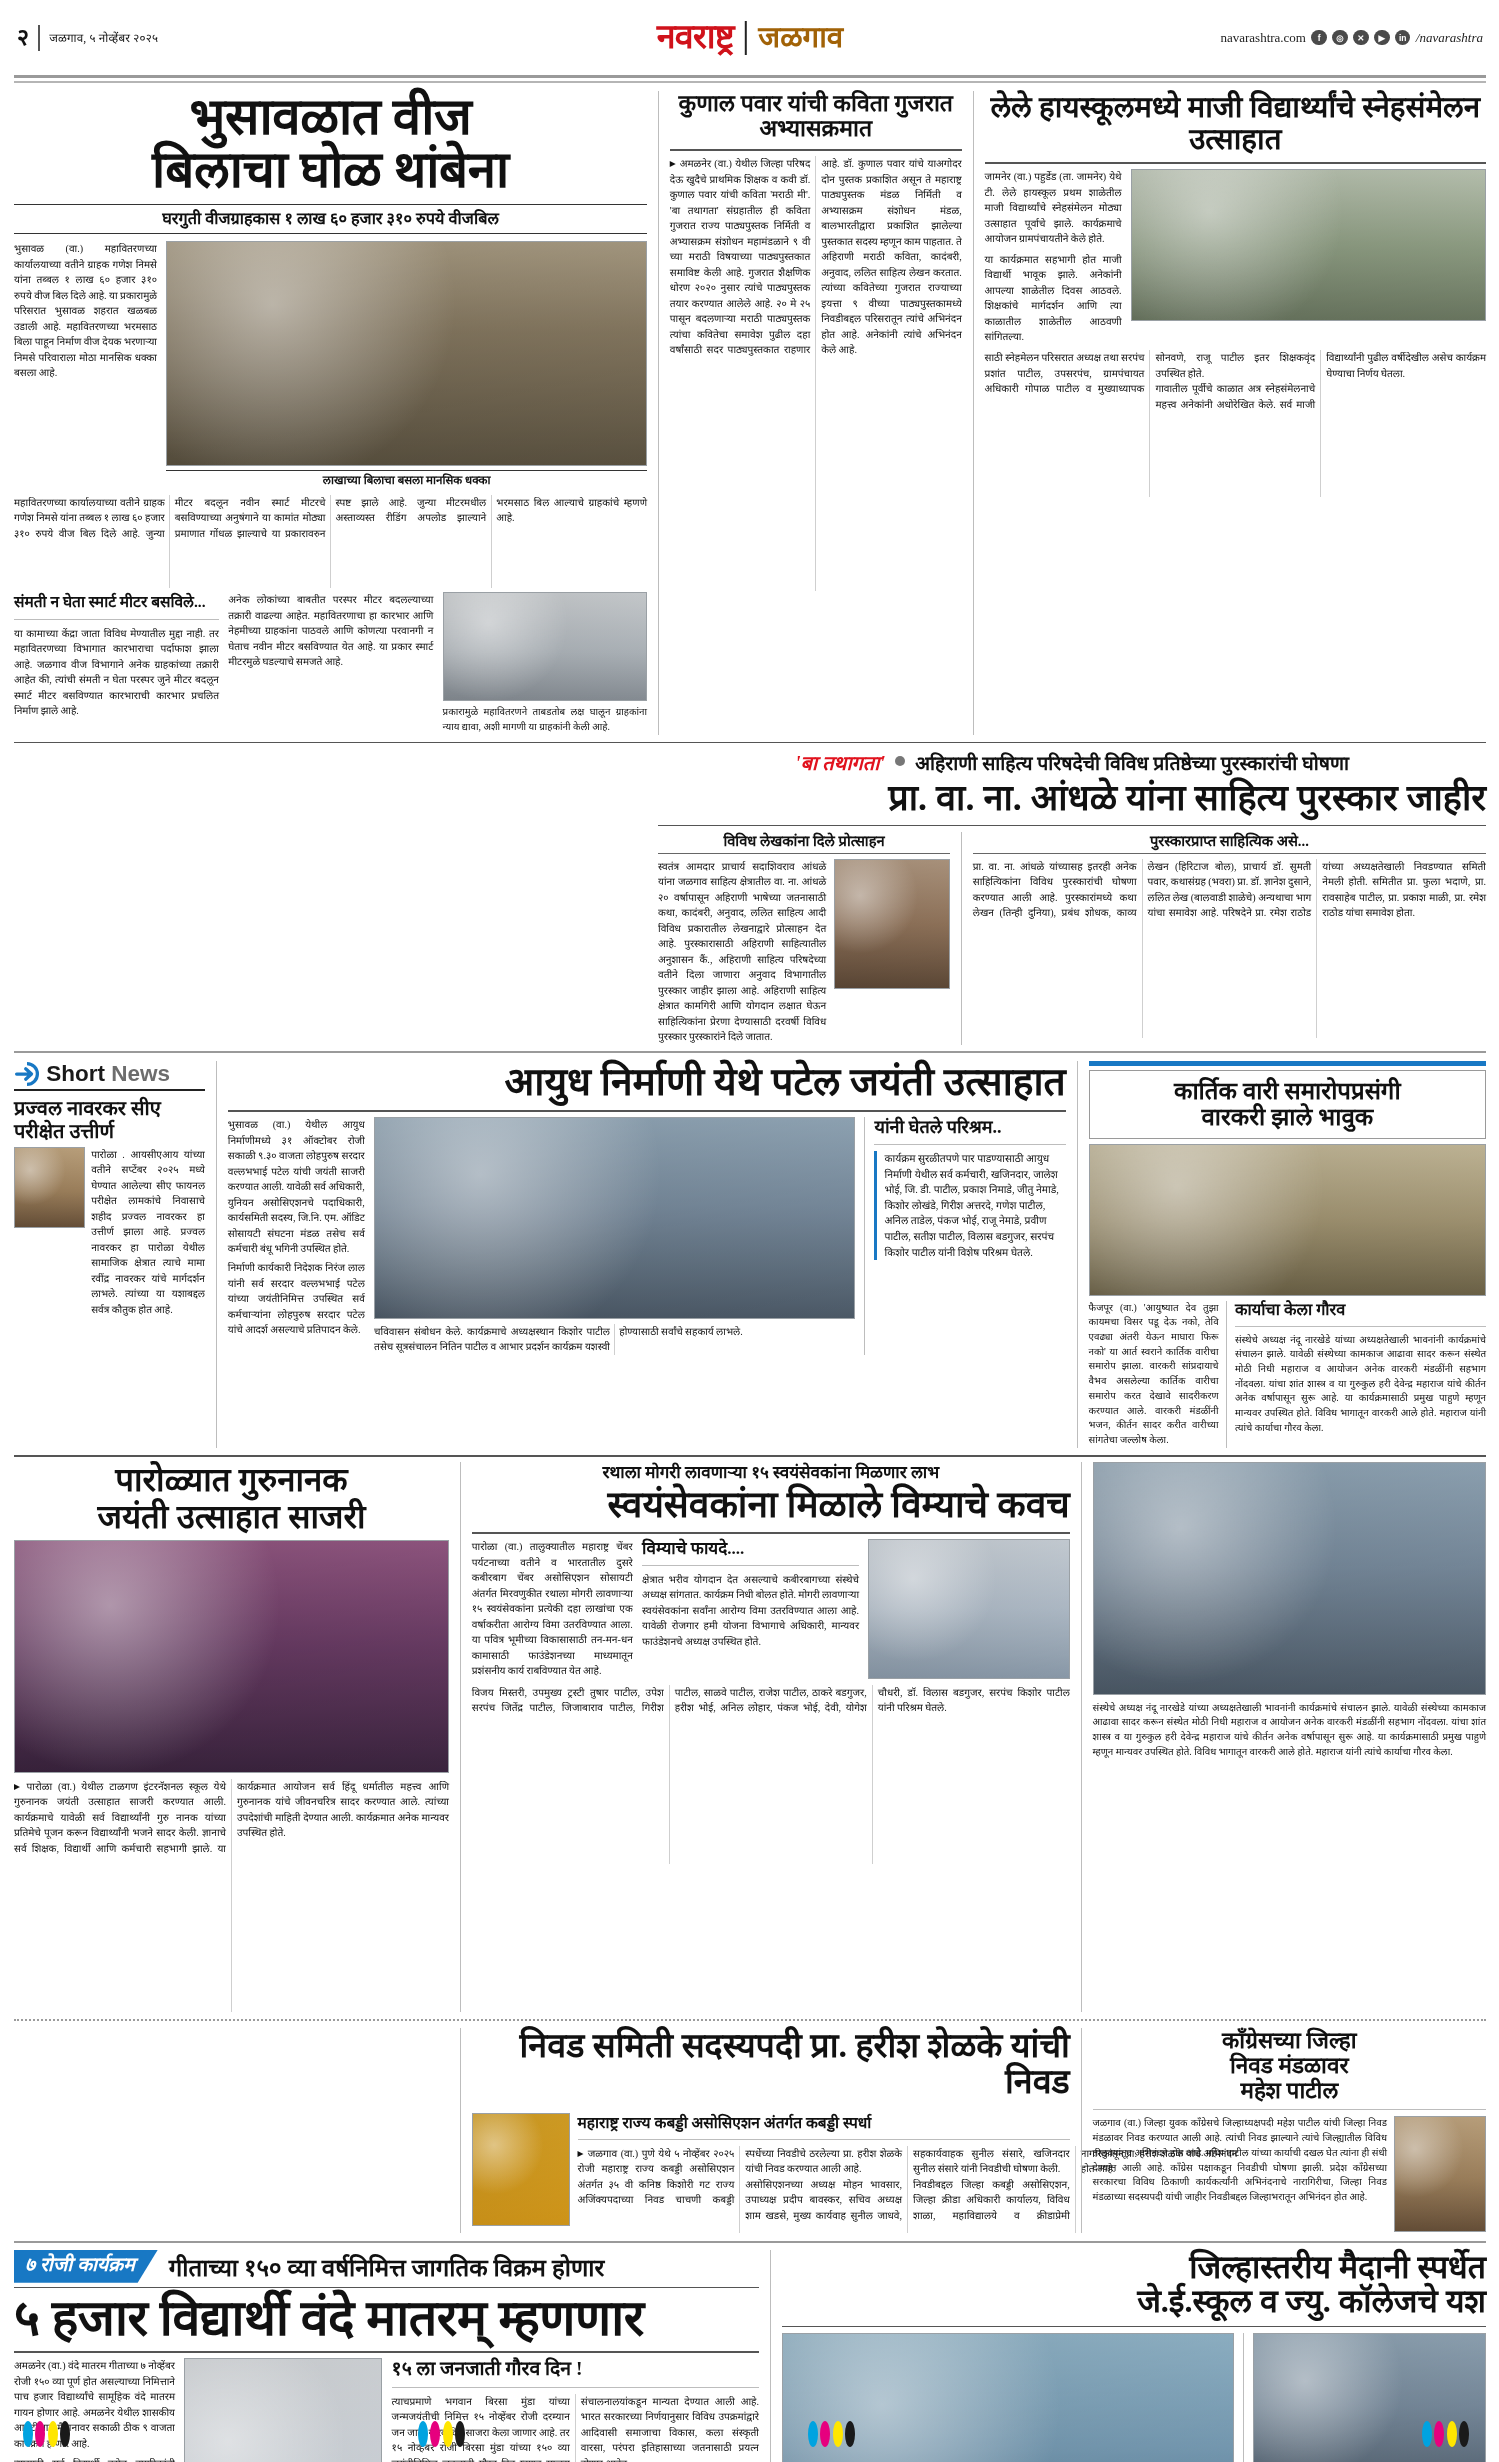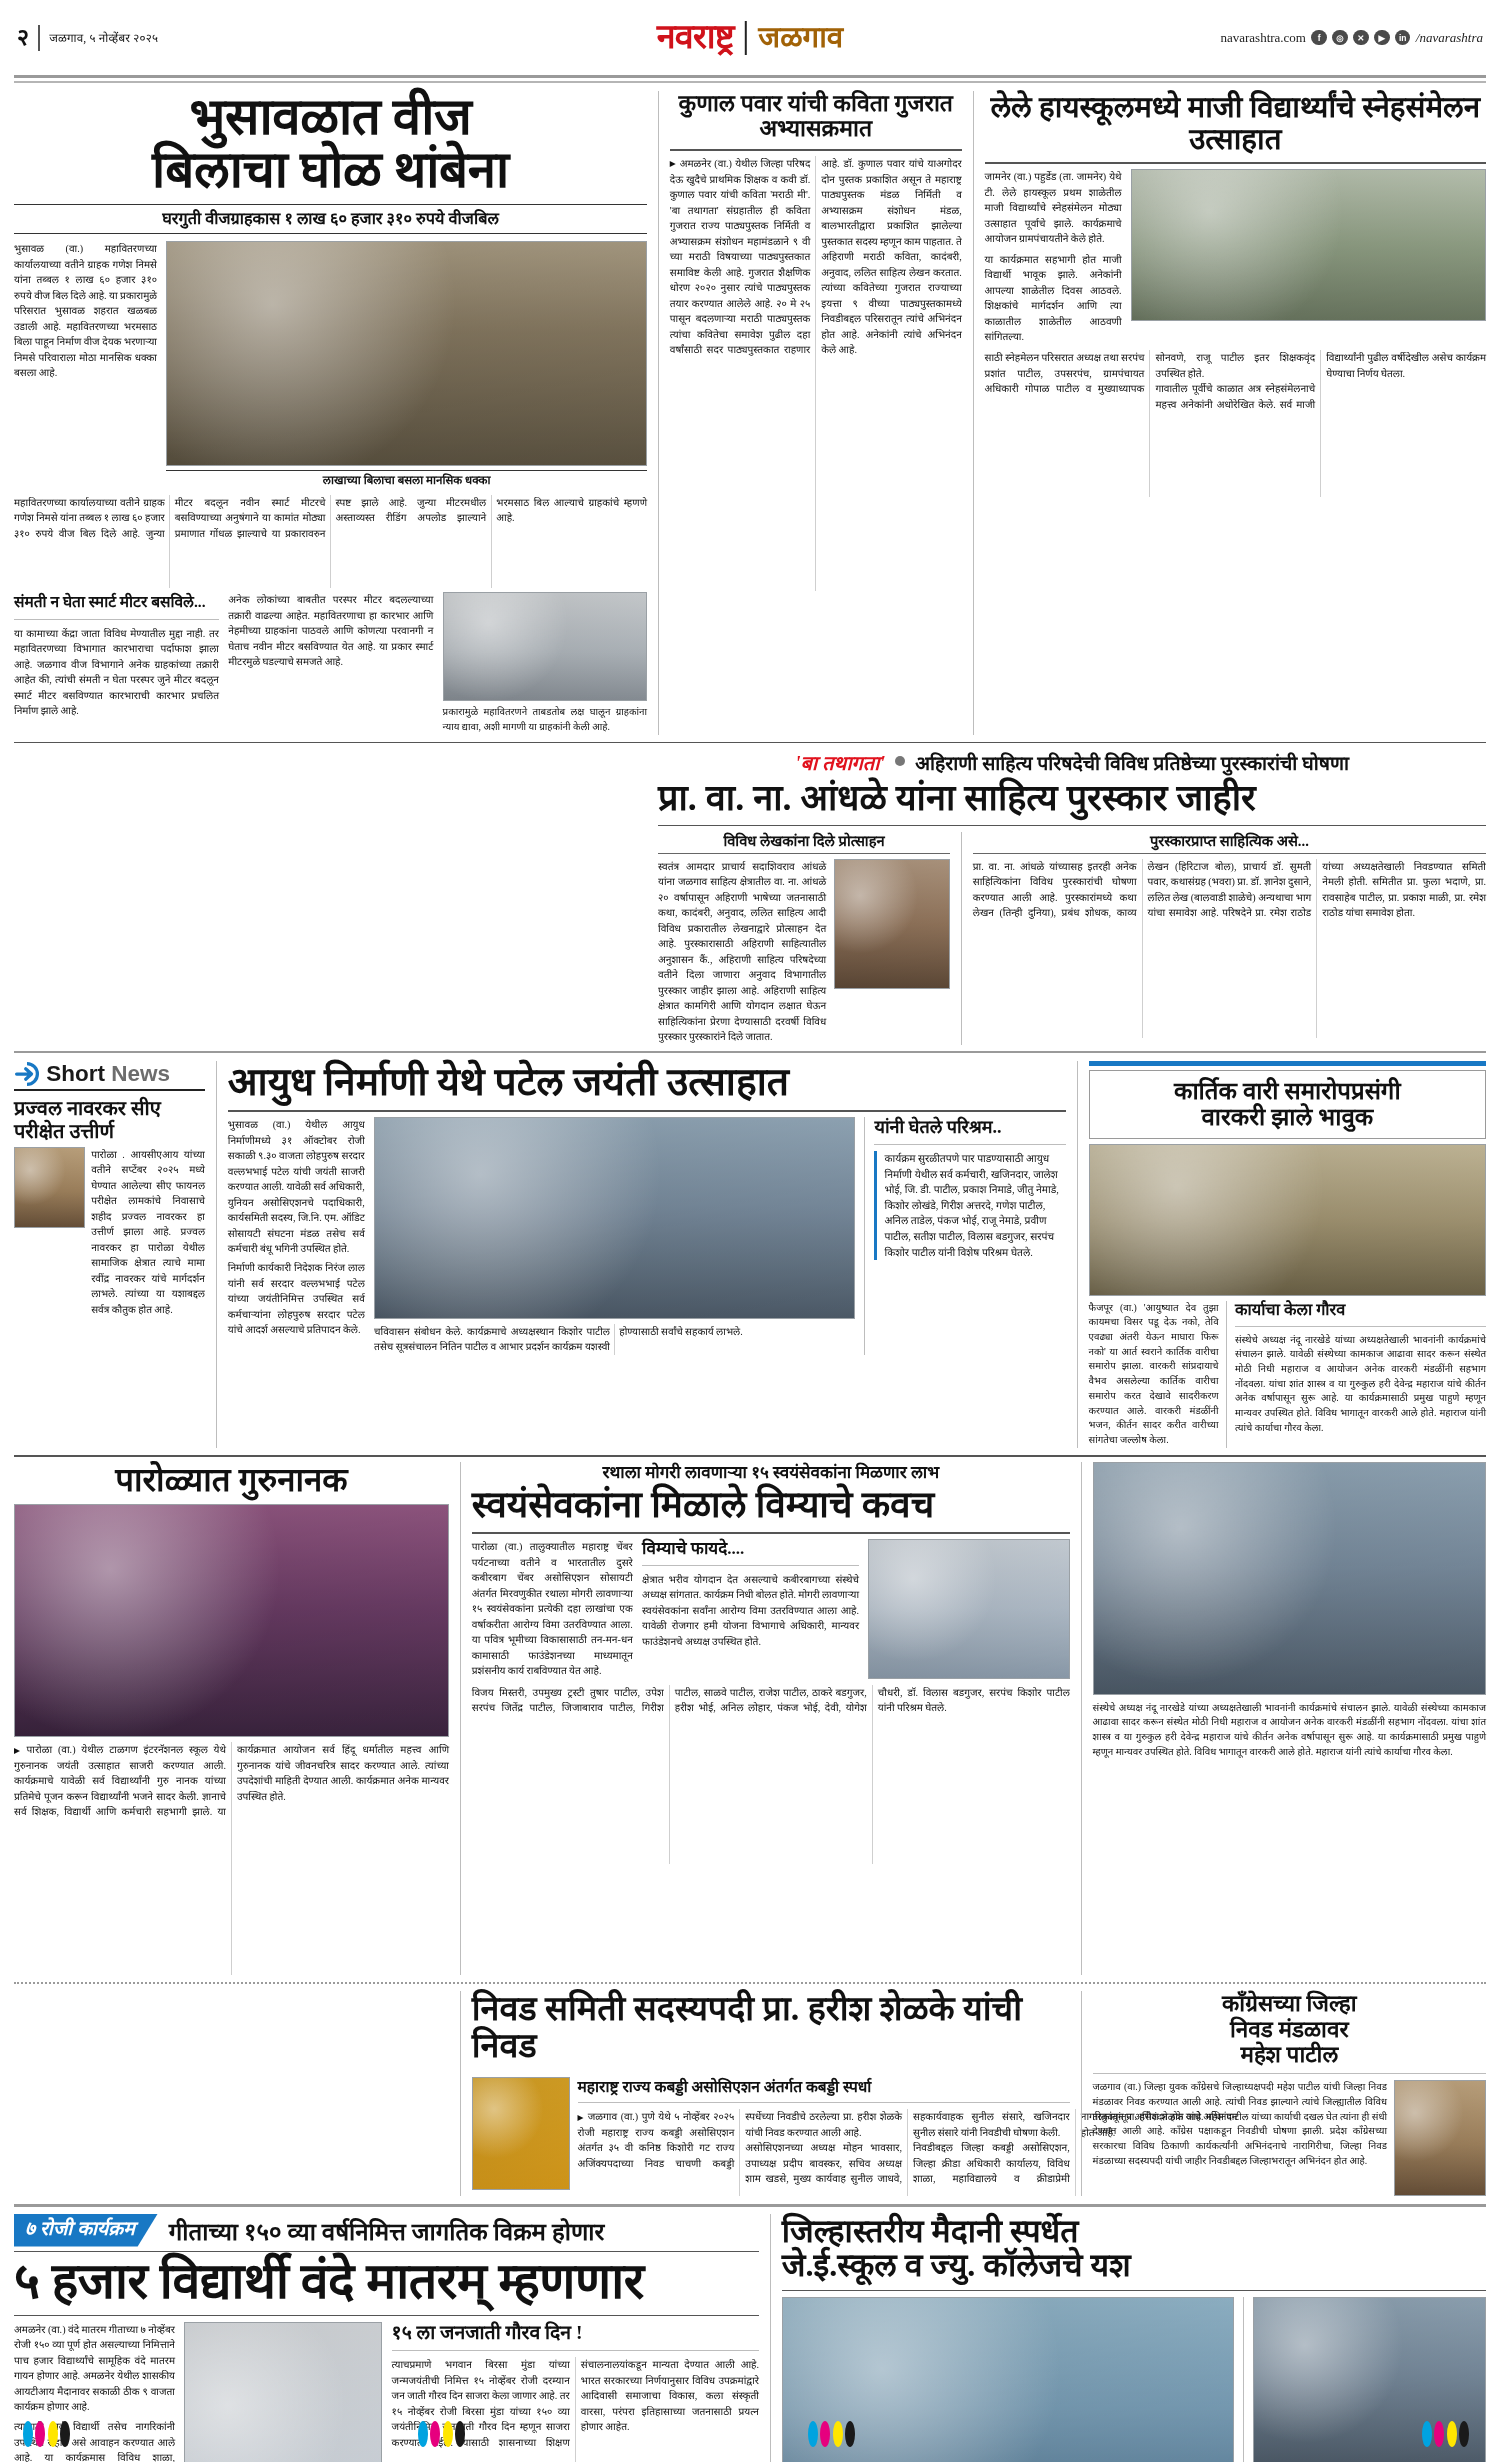--- a/index.html
+++ b/index.html
@@ -38,21 +38,21 @@
   
   .page { position: relative; padding: 7.8px 14px 0; }
   .row { display: flex; gap: 11px; }
   .vsep { width: 0.8px; background: #bdbdbd; flex: 0 0 0.8px; }
   .hsep { height: 0.8px; background: #bdbdbd; margin: 6.2px 0; }
   .hsep-dark { height: 1.6px; background: #555; margin: 7px 0 5.4px; }
   .hsep-dot { height: 0; border-top: 2.3px dotted #9b9b9b; margin: 7px 0; }
 
   
   .hl-mega { font-size: 51px; font-weight: 900; line-height: 1.05; letter-spacing: -0.4px; text-align: center; }
-  .hl-xl   { font-size: 36px; font-weight: 900; line-height: 1.08; text-align: left; }
+  .hl-xl   { font-size: 36px; font-weight: 900; line-height: 1.08; text-align: right; }
   .hl-lg   { font-size: 29.5px; font-weight: 900; line-height: 1.1; text-align: center; }
   .hl-md   { font-size: 23px; font-weight: 900; line-height: 1.12; text-align: center; }
   .hl-sm   { font-size: 18.6px; font-weight: 900; line-height: 1.15; text-align: left; }
   .kicker  { font-size: 16.3px; font-weight: 700; text-align: center; line-height: 1.25; }
   .kicker-rule { border-top: 1.6px solid #333; border-bottom: 1.6px solid #333; padding: 3.9px 0; }
   .subhead { font-size: 15.5px; font-weight: 700; line-height: 1.3; }
 
   .body-txt {
     font-size: 10.2px; line-height: 1.52; text-align: justify; text-justify: inter-word;
     hyphens: auto; word-spacing: -0.2px;
@@ -320,20 +320,21 @@
       </div>
     </div>
   </div>
 
   <div class="hsep-dark" style="margin-top:7.8px"></div>
 
   <div class="row">
 
     <div style="width:435px">
       <div class="hl-lg" style="font-size:33px">पारोळ्यात गुरुनानक</div>
+      <div class="hl-lg" style="font-size:33px">जयंती उत्साहात साजरी</div>
       <div class="photo ph-stage" style="height:233px; margin-top:5.4px"></div>
       <div class="body-txt cols2" style="margin-top:5.4px; height:233px">
         <p class="lead">पारोळा (वा.) येथील टाळगण इंटरनॅशनल स्कूल येथे गुरुनानक जयंती उत्साहात साजरी करण्यात आली. कार्यक्रमाचे यावेळी सर्व विद्यार्थ्यांनी गुरु नानक यांच्या प्रतिमेचे पूजन करून विद्यार्थ्यांनी भजने सादर केली. ज्ञानाचे सर्व शिक्षक, विद्यार्थी आणि कर्मचारी सहभागी झाले. या कार्यक्रमात आयोजन सर्व हिंदू धर्मातील महत्त्व आणि गुरुनानक यांचे जीवनचरित्र सादर करण्यात आले. त्यांच्या उपदेशांची माहिती देण्यात आली. कार्यक्रमात अनेक मान्यवर उपस्थित होते.</p>
       </div>
     </div>
 
     <div class="vsep"></div>
 
     <div style="width:598px">
       <div class="kicker" style="font-size:17px">रथाला मोगरी लावणाऱ्या १५ स्वयंसेवकांना मिळणार लाभ</div>

